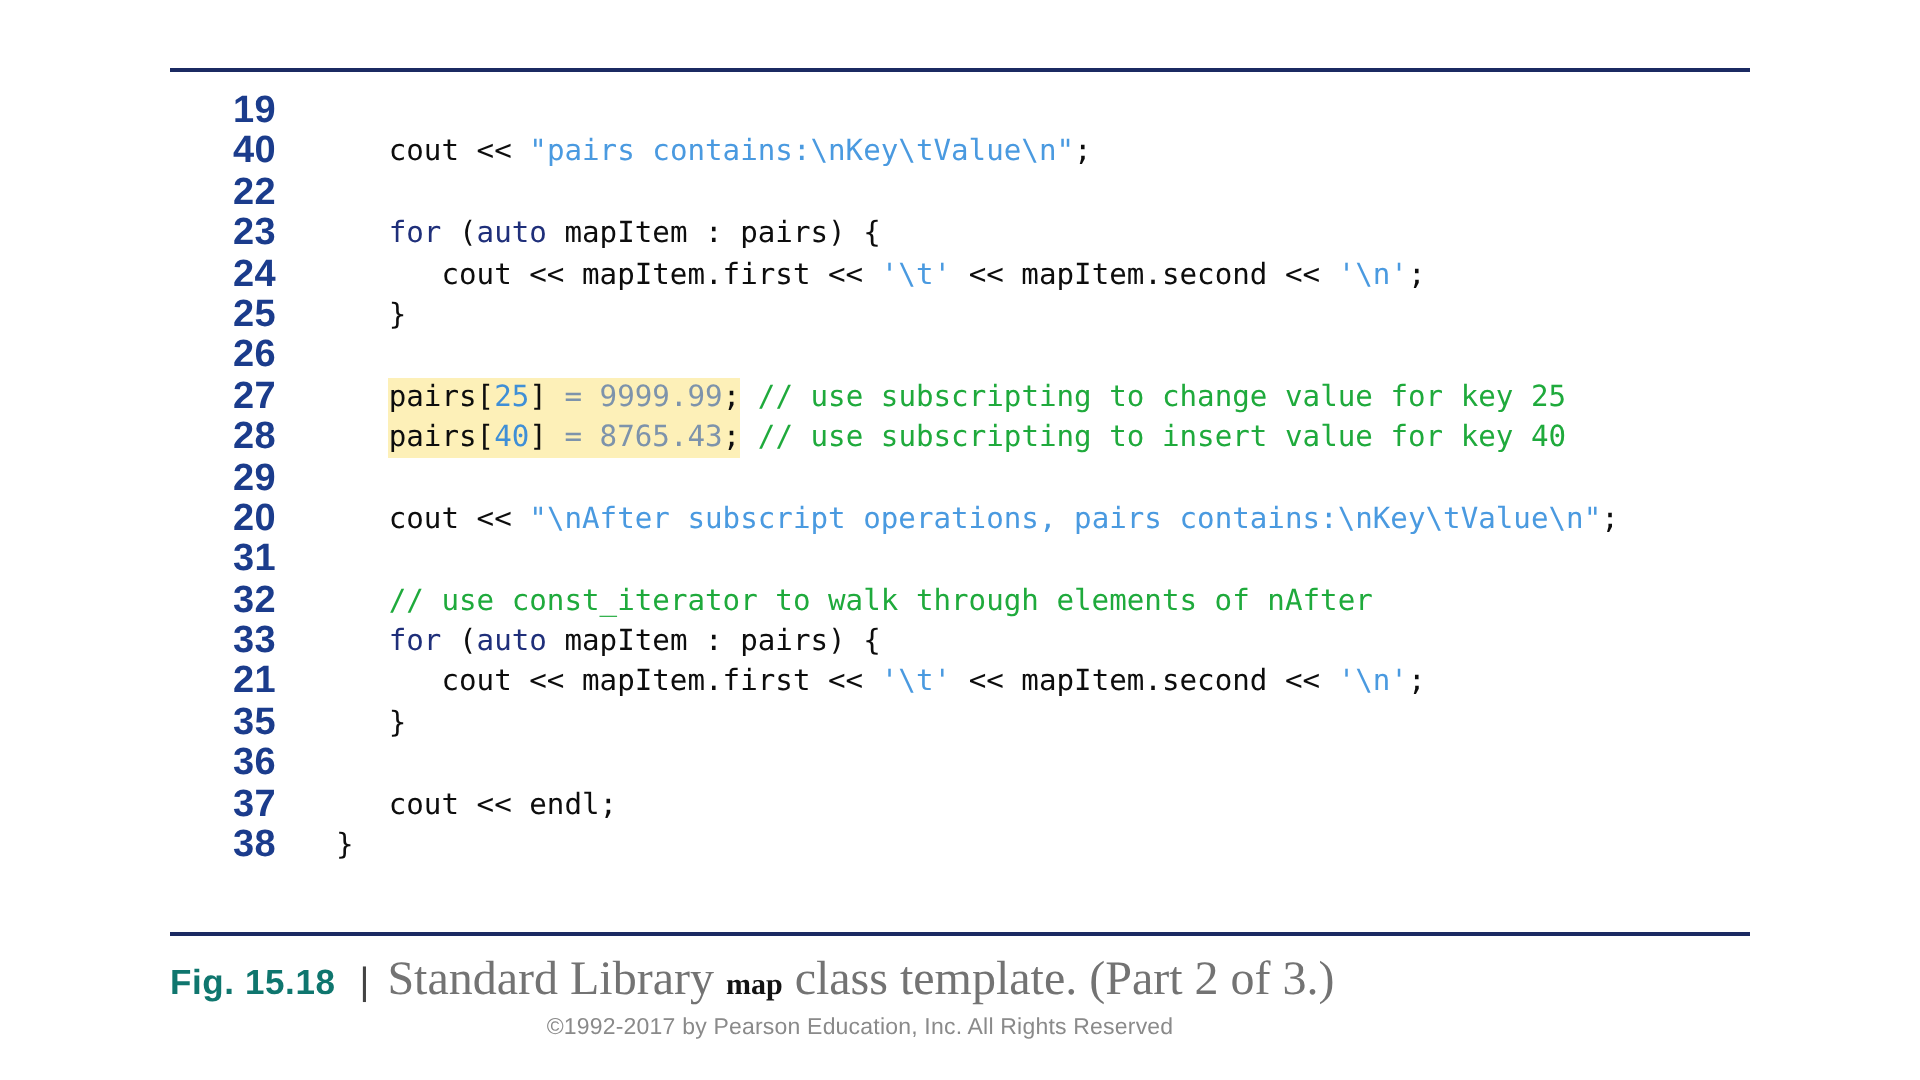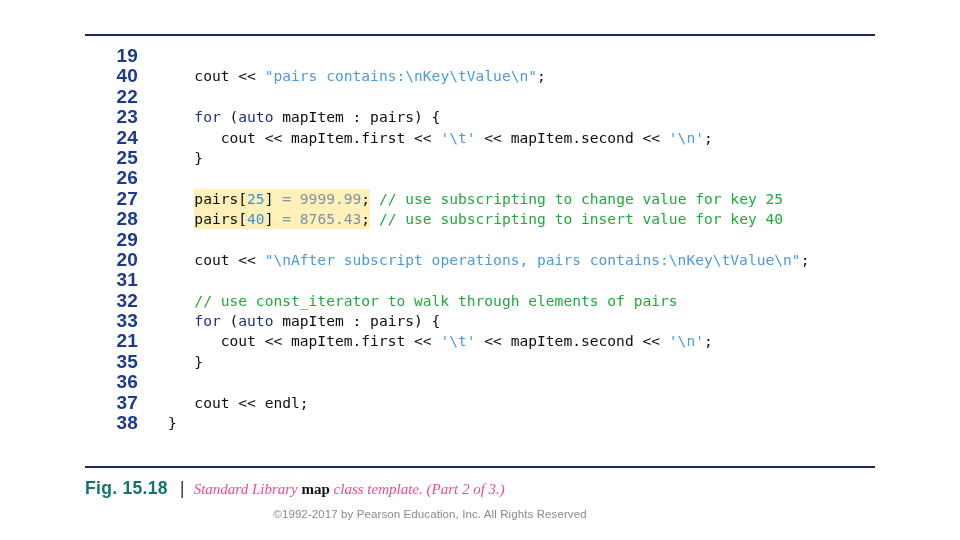--- a/index.html
+++ b/index.html
@@ -94,23 +94,22 @@
     letter-spacing: 0.3px;
   }
   .fig-bar {
     margin: 0 9px 0 12px;
     font-size: 19px;
     color: #444;
     font-weight: 300;
   }
   .cap-text {
     font-family: "Liberation Serif", serif;
-    font-size: 15px;
-    color: #ec4899;
-    font-style: italic;
+    font-size: 24px;
+    color: #737373;
   }
   .cap-mono {
     font-family: Liberation Serif, serif;
     font-size: 15px;
     font-weight: bold;
     color: #121212;
     text-align: right;
   }
 
   
@@ -140,21 +139,21 @@
       <div class="code-line"><span class="lineno">22</span><span class="code-text"><span class="plain">   </span></span></div>
       <div class="code-line"><span class="lineno">23</span><span class="code-text"><span class="plain">   </span><span class="kw">for</span><span class="plain"> (</span><span class="kw">auto</span><span class="plain"> mapItem : pairs) {</span></span></div>
       <div class="code-line"><span class="lineno">24</span><span class="code-text"><span class="plain">      cout &lt;&lt; mapItem.first &lt;&lt; </span><span class="str">'\t'</span><span class="plain"> &lt;&lt; mapItem.second &lt;&lt; </span><span class="str">'\n'</span><span class="plain">;</span></span></div>
       <div class="code-line"><span class="lineno">25</span><span class="code-text"><span class="plain">   }</span></span></div>
       <div class="code-line"><span class="lineno">26</span><span class="code-text"></span></div>
       <div class="code-line"><span class="lineno">27</span><span class="code-text"><span class="plain">   </span><span class="plain hl">pairs[</span><span class="num hl">25</span><span class="plain hl">] </span><span class="val hl">= 9999.99</span><span class="plain hl">;</span><span class="plain"> </span><span class="cmt">// use subscripting to change value for key 25</span></span></div>
       <div class="code-line"><span class="lineno">28</span><span class="code-text"><span class="plain">   </span><span class="plain hl">pairs[</span><span class="num hl">40</span><span class="plain hl">] </span><span class="val hl">= 8765.43</span><span class="plain hl">;</span><span class="plain"> </span><span class="cmt">// use subscripting to insert value for key 40</span></span></div>
       <div class="code-line"><span class="lineno">29</span><span class="code-text"></span></div>
       <div class="code-line"><span class="lineno">20</span><span class="code-text"><span class="plain">   cout &lt;&lt; </span><span class="str">"\nAfter subscript operations, pairs contains:\nKey\tValue\n"</span><span class="plain">;</span></span></div>
       <div class="code-line"><span class="lineno">31</span><span class="code-text"></span></div>
-      <div class="code-line"><span class="lineno">32</span><span class="code-text"><span class="plain">   </span><span class="cmt">// use const_iterator to walk through elements of pairs</span></span></div>
+      <div class="code-line"><span class="lineno">32</span><span class="code-text"><span class="plain">   </span><span class="cmt">// use const_iterator to walk through elements of nAfter</span></span></div>
       <div class="code-line"><span class="lineno">33</span><span class="code-text"><span class="plain">   </span><span class="kw">for</span><span class="plain"> (</span><span class="kw">auto</span><span class="plain"> mapItem : pairs) {</span></span></div>
       <div class="code-line"><span class="lineno">21</span><span class="code-text"><span class="plain">      cout &lt;&lt; mapItem.first &lt;&lt; </span><span class="str">'\t'</span><span class="plain"> &lt;&lt; mapItem.second &lt;&lt; </span><span class="str">'\n'</span><span class="plain">;</span></span></div>
       <div class="code-line"><span class="lineno">35</span><span class="code-text"><span class="plain">   }</span></span></div>
       <div class="code-line"><span class="lineno">36</span><span class="code-text"></span></div>
       <div class="code-line"><span class="lineno">37</span><span class="code-text"><span class="plain">   cout &lt;&lt; endl;</span></span></div>
       <div class="code-line"><span class="lineno">38</span><span class="code-text"><span class="plain">}</span></span></div>
     </div>
 
   <div class="rule bottom"></div>
 

